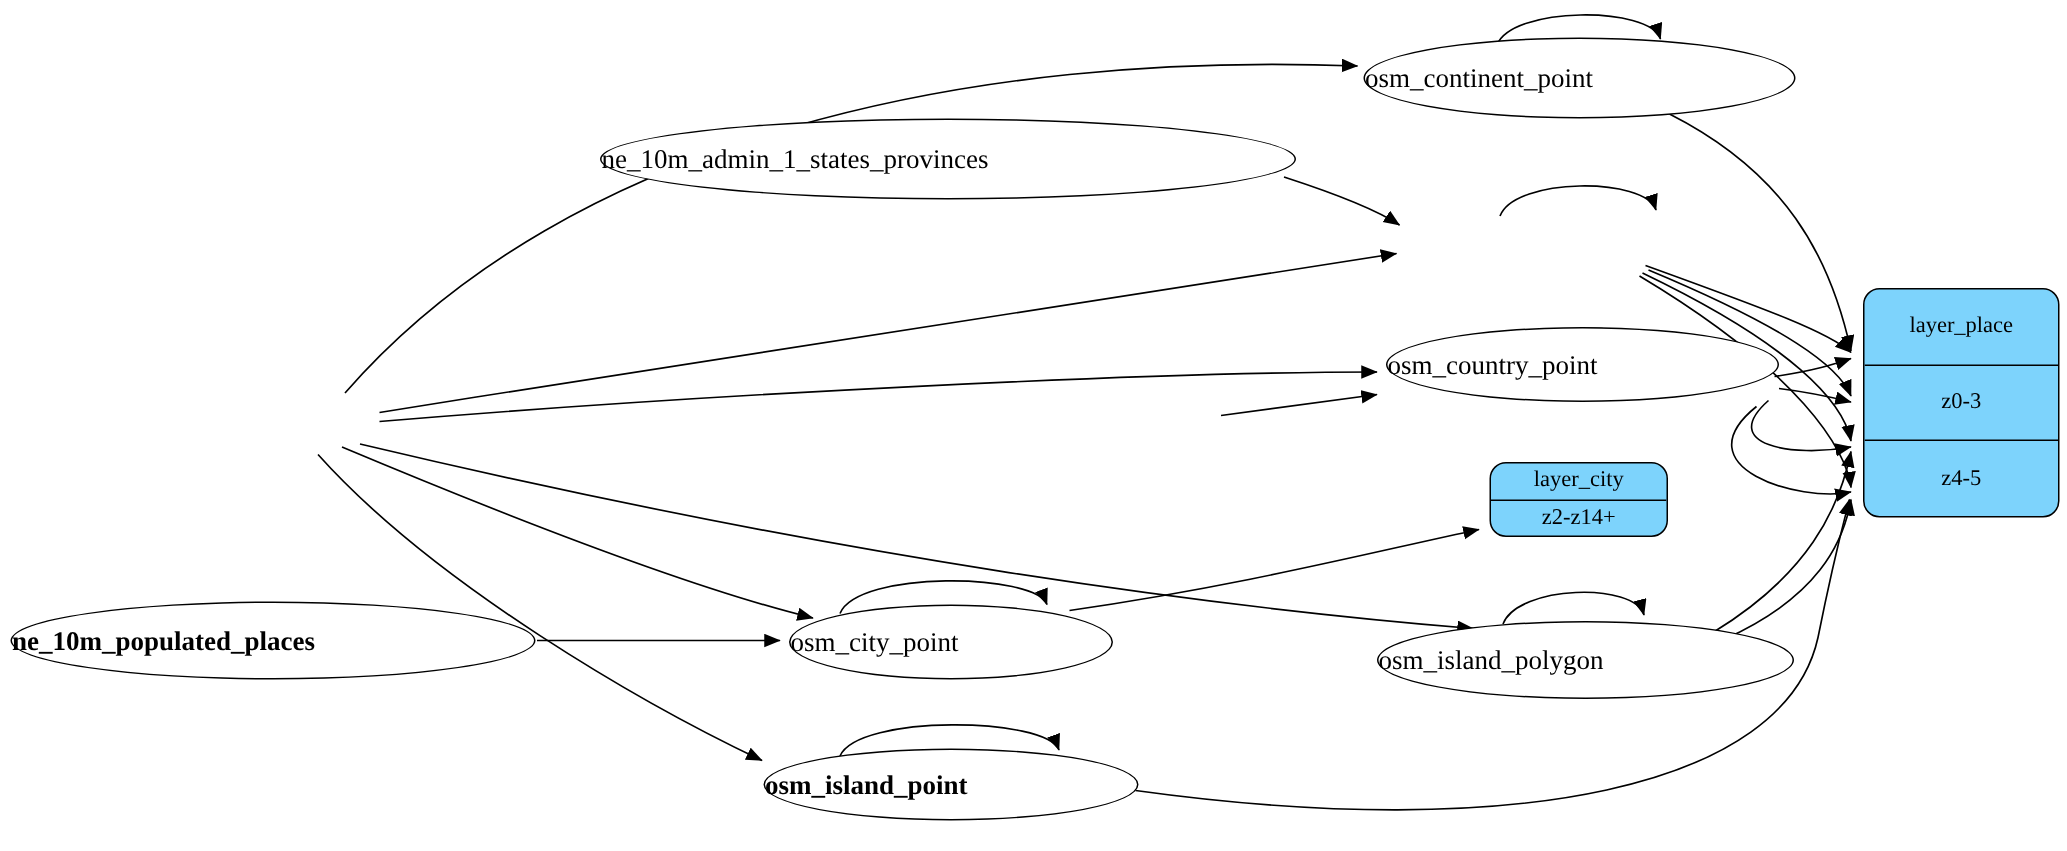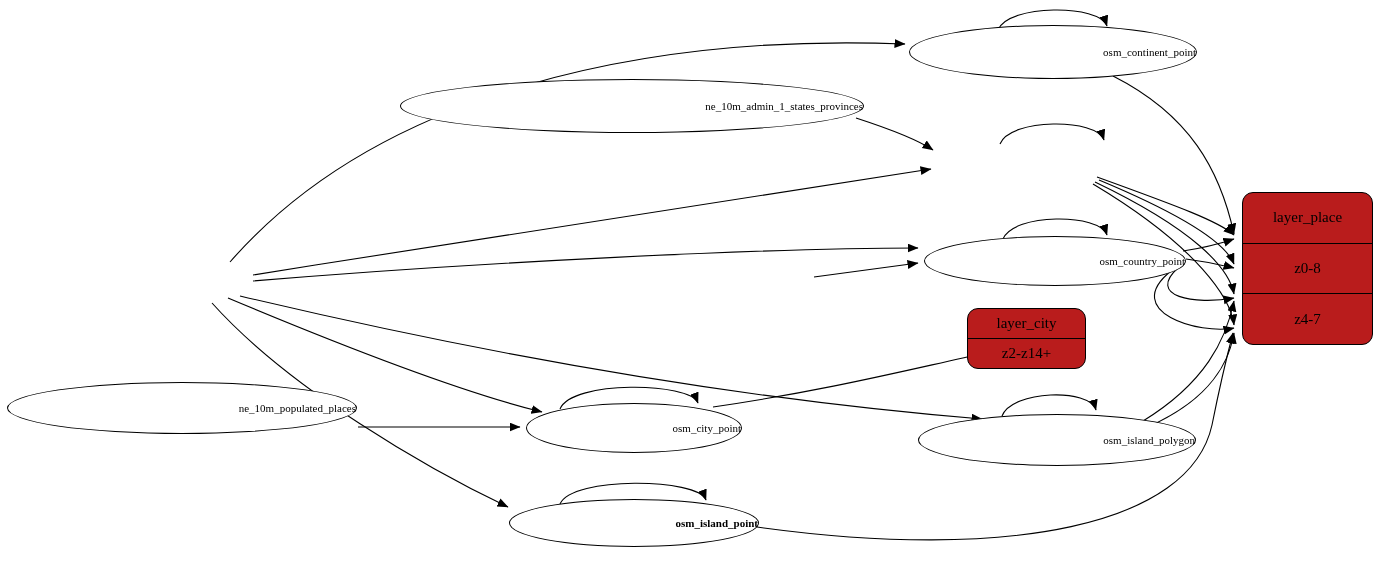--- a/index.html
+++ b/index.html
@@ -10,28 +10,28 @@
     font-family:"Liberation Serif","DejaVu Serif",serif;
     overflow:hidden;
   }
   svg.edges { position:absolute; left:0; top:0; }
   path.edge { fill:none; stroke:#000000; stroke-width:1.1; }
   .node {
     position:absolute;
     border:1px solid #000000;
     border-radius:50%;
     background:#ffffff;
-    display:flex; align-items:center; justify-content:flex-end;
-    font-size:11px; color:#000000;
+    display:flex; align-items:center; justify-content:flex-start;
+    font-size:18px; color:#000000;
     box-sizing:border-box;
     white-space:nowrap;
   }
   .record {
     position:absolute;
-    background:#b91c1c;
+    background:#7dd3fc;
     border:1.5px solid #000000;
     border-radius:11px;
     box-sizing:border-box;
     display:flex; flex-direction:column;
     overflow:hidden;
     font-size:15px; color:#000000;
   }
   .record .rec-row {
     flex:1;
     display:flex; align-items:center; justify-content:center;
@@ -77,46 +77,46 @@
     <path class="edge" d="M 1186,259 C 1210,262 1222,265 1234,268" marker-end="url(#arrow)"></path>
     <path class="edge" d="M 1179,267 C 1145,297 1195,305 1234,298" marker-end="url(#arrow)"></path>
     <path class="edge" d="M 1171,271 C 1120,312 1200,335 1234,328" marker-end="url(#arrow)"></path>
     <path class="edge" d="M 1143,421 C 1205,383 1226,340 1234,301" marker-end="url(#arrow)"></path>
     <path class="edge" d="M 1150,426 C 1212,398 1229,362 1234,333" marker-end="url(#arrow)"></path>
     <path class="edge" d="M 757,527 C 1010,562 1190,525 1212,425 C 1220,385 1228,352 1233,333" marker-end="url(#arrow)"></path>
 
     <path class="edge" d="M 713,407 C 830,390 915,368 986,353" marker-end="url(#arrow)"></path>
   </svg>
 
-  <div class="node" style="left:7px; top:382px; width:350px; height:52px;">
+  <div class="node" style="left:7px; top:401px; width:350px; height:52px;font-weight:bold;">
     <span>ne_10m_populated_places</span>
   </div>
   <div class="node" style="left:400px; top:79px; width:464px; height:54px;">
     <span>ne_10m_admin_1_states_provinces</span>
   </div>
   <div class="node" style="left:909px; top:25px; width:288px; height:54px;">
     <span>osm_continent_point</span>
   </div>
-  <div class="node" style="left:924px; top:236px; width:262px; height:50px;">
+  <div class="node" style="left:924px; top:218px; width:262px; height:50px;">
     <span>osm_country_point</span>
   </div>
   <div class="node" style="left:918px; top:414px; width:278px; height:52px;">
     <span>osm_island_polygon</span>
   </div>
   <div class="node" style="left:526px; top:403px; width:216px; height:50px;">
     <span>osm_city_point</span>
   </div>
   <div class="node" style="left:509px; top:499px; width:250px; height:48px;font-weight:bold;">
     <span>osm_island_point</span>
   </div>
 
   <div class="record" style="left:1242px; top:192px; width:131px; height:153px;">
     <div class="rec-row">layer_place</div>
-    <div class="rec-row">z0-8</div>
-    <div class="rec-row">z4-7</div>
+    <div class="rec-row">z0-3</div>
+    <div class="rec-row">z4-5</div>
   </div>
 
-  <div class="record" style="left:967px; top:308px; width:119px; height:61px;justify-content:space-between;">
+  <div class="record" style="left:993px; top:308px; width:119px; height:50px;justify-content:space-between;">
     <div class="rec-row">layer_city</div>
     <div class="rec-row">z2-z14+</div>
   </div>
 
 </div>
 
 </body></html>

